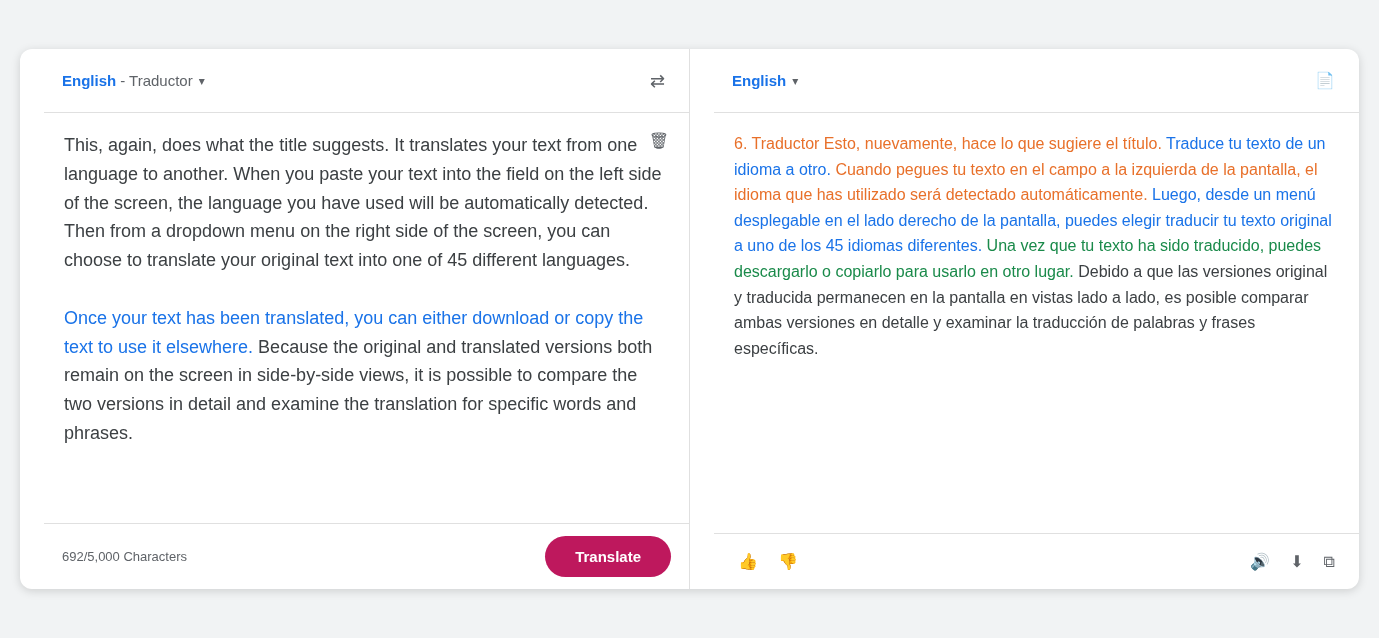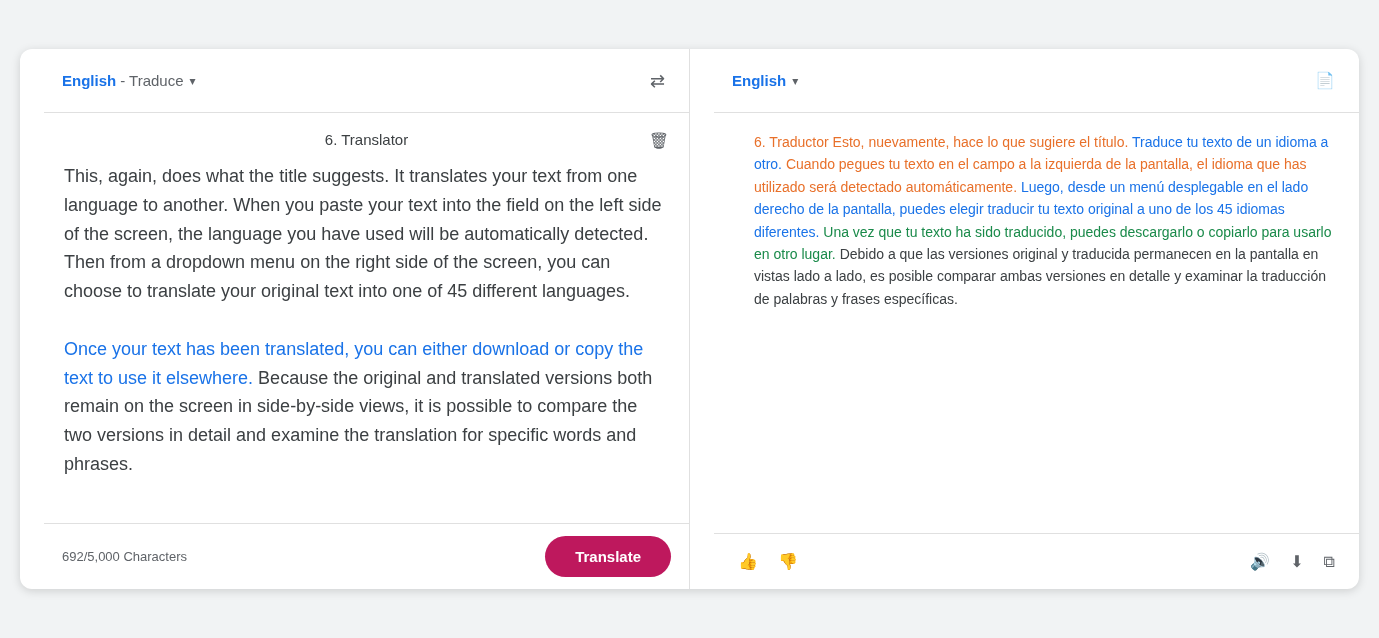--- a/index.html
+++ b/index.html
@@ -138,23 +138,22 @@
       color: #5f6368;
       font-size: 16px;
       padding: 6px;
       border-radius: 50%;
       display: flex;
       align-items: center;
       justify-content: center;
     }
     
     .translated-text {
-      font-size: 14px;
+      font-size: 16px;
       line-height: 1.6;
-      margin-left: 20px;
     }
     .t-heading { color: #e8702a; font-weight: 500; }
     .t-orange { color: #e8702a; }
     .t-blue { color: #1a73e8; }
     .t-dark { color: #3c4043; }
     .t-green { color: #1a8a4a; }
     .right-footer {
       display: flex;
       align-items: center;
       justify-content: space-between;
@@ -173,29 +172,28 @@
 </head>
 <body>
 
 <div class="container">
   <div class="panels">
 
     <div class="panel panel-left">
       <div class="panel-header">
         <div class="lang-selector">
           <span class="lang-name">English</span>
-          <span class="lang-detected">- Traduce</span>
+          <span class="lang-detected">- Traductor</span>
           <span class="chevron">▾</span>
         </div>
         <button class="swap-btn">
           <span>⇄</span>
         </button>
       </div>
       <div class="panel-body">
-        <div class="panel-title">6. Translator</div>
         <button class="delete-btn">
           <span>🗑</span>
         </button>
         <div class="text-content">
           <p>This, again, does what the title suggests. It translates your text from one language to another. When you paste your text into the field on the left side of the screen, the language you have used will be automatically detected. Then from a dropdown menu on the right side of the screen, you can choose to translate your original text into one of 45 different languages.</p>
           <br>
           <p>
             <span class="highlight-link">Once your text has been translated, you can either download or copy the text to use it elsewhere.</span><span> Because the original and translated versions both remain on the screen in side-by-side views, it is possible to compare the two versions in detail and examine the translation for specific words and phrases.</span>
           </p>
         </div>

